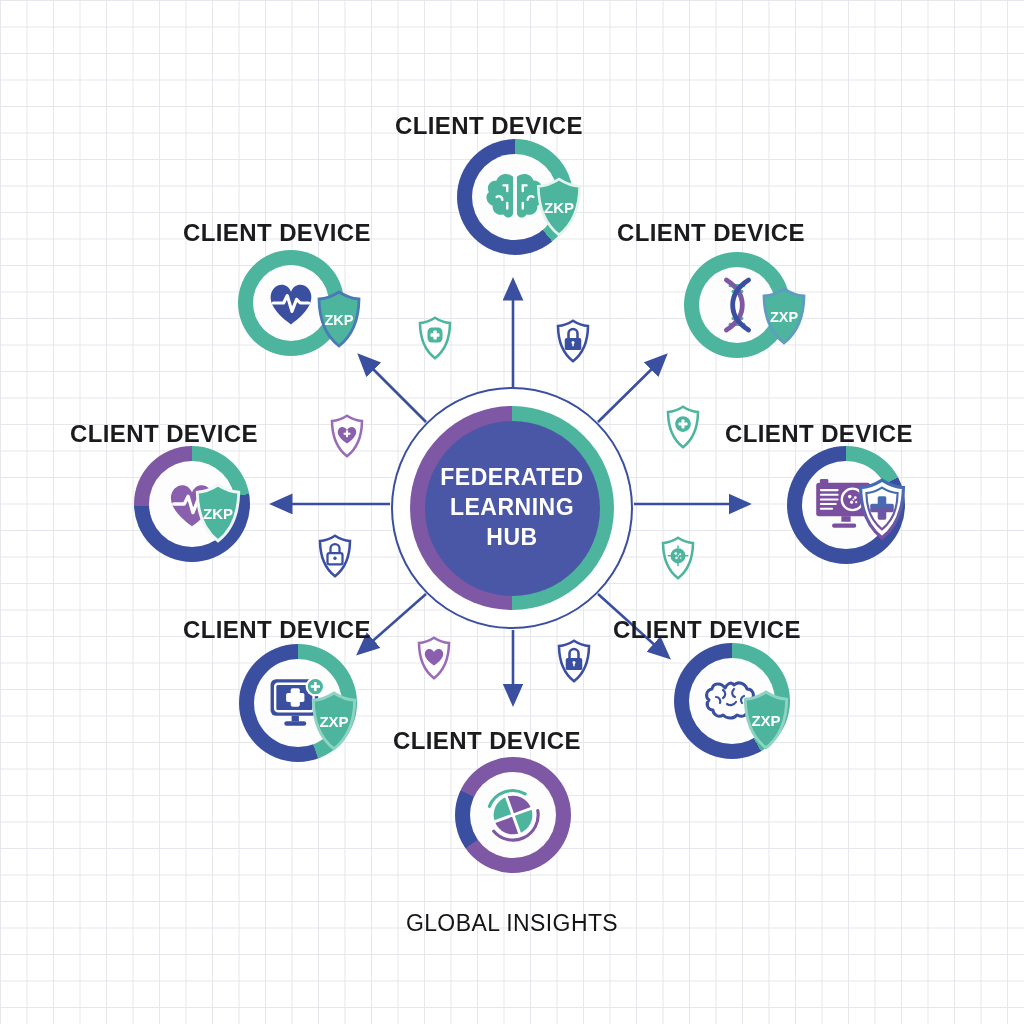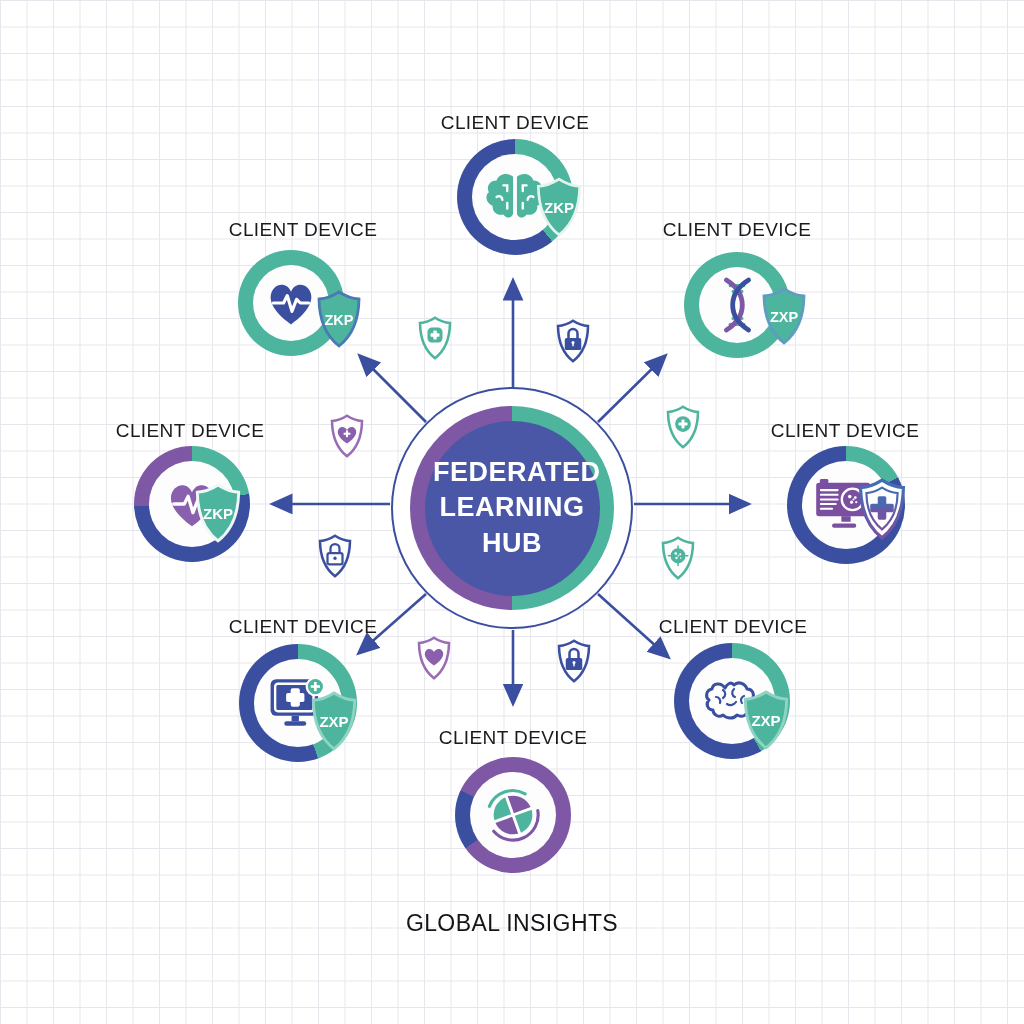--- a/index.html
+++ b/index.html
@@ -6,22 +6,22 @@
   #canvas{
     position:relative;width:1024px;height:1024px;overflow:hidden;background:#fff;
     background-image:
       linear-gradient(to right, #e6e7ec 1px, transparent 1px),
       linear-gradient(to bottom, #e6e7ec 1px, transparent 1px);
     background-size:26.5px 26.5px;
     font-family:"Liberation Sans", sans-serif;
   }
   #arrows{position:absolute;left:0;top:0;pointer-events:none;}
   .client-label{
-    position:absolute;width:240px;text-align:center;
-    font-weight:400;font-size:19px;color:#1b1b1d;letter-spacing:.4px;
+    position:absolute;width:240px;text-align:left;
+    font-weight:700;font-size:24px;color:#1b1b1d;letter-spacing:.4px;
   }
   .ring{position:absolute;border-radius:50%;display:flex;align-items:center;justify-content:center;}
   .ring::before{content:"";position:absolute;inset:15px;background:#fdfdfe;border-radius:50%;}
   .ring svg{position:relative;z-index:1;}
   .ring-top{background:conic-gradient(var(--teal) 0deg 140deg, var(--blue) 140deg 360deg);}
   .ring-nw{background:var(--teal);}
   .ring-ne{background:var(--teal);}
   .ring-w{background:conic-gradient(var(--teal) 0deg 80deg, var(--blue) 80deg 268deg, var(--purple) 268deg 360deg);}
   .ring-e{background:conic-gradient(var(--teal) 0deg 62deg, var(--blue) 62deg 360deg);}
   .ring-sw{background:conic-gradient(var(--teal) 0deg 160deg, var(--blue) 160deg 360deg);}
@@ -38,21 +38,21 @@
     width:204px;height:204px;border-radius:50%;
     background:conic-gradient(var(--teal) 0deg 180deg, var(--purple) 180deg 360deg);
     display:flex;align-items:center;justify-content:center;
   }
   .hub-core{
     width:175px;height:175px;border-radius:50%;background:var(--hub_fill);
     display:flex;align-items:center;justify-content:center;
   }
   .hub-core span{
     display:block;width:158px;text-align:center;color:#fff;
-    font-weight:700;font-size:27px;line-height:1.3;letter-spacing:.5px;
+    font-weight:700;font-size:23px;line-height:1.3;letter-spacing:.5px;
   }
   .footer-label{
     position:absolute;left:352px;top:910px;width:320px;text-align:center;
     font-weight:400;font-size:23px;color:#141416;letter-spacing:.4px;
   }
   :root{--teal:#4db49e;--blue:#3b4fa0;--purple:#7e57a5;--hub_fill:#4a57a6;}
 </style>
 </head>
 <body>
 

